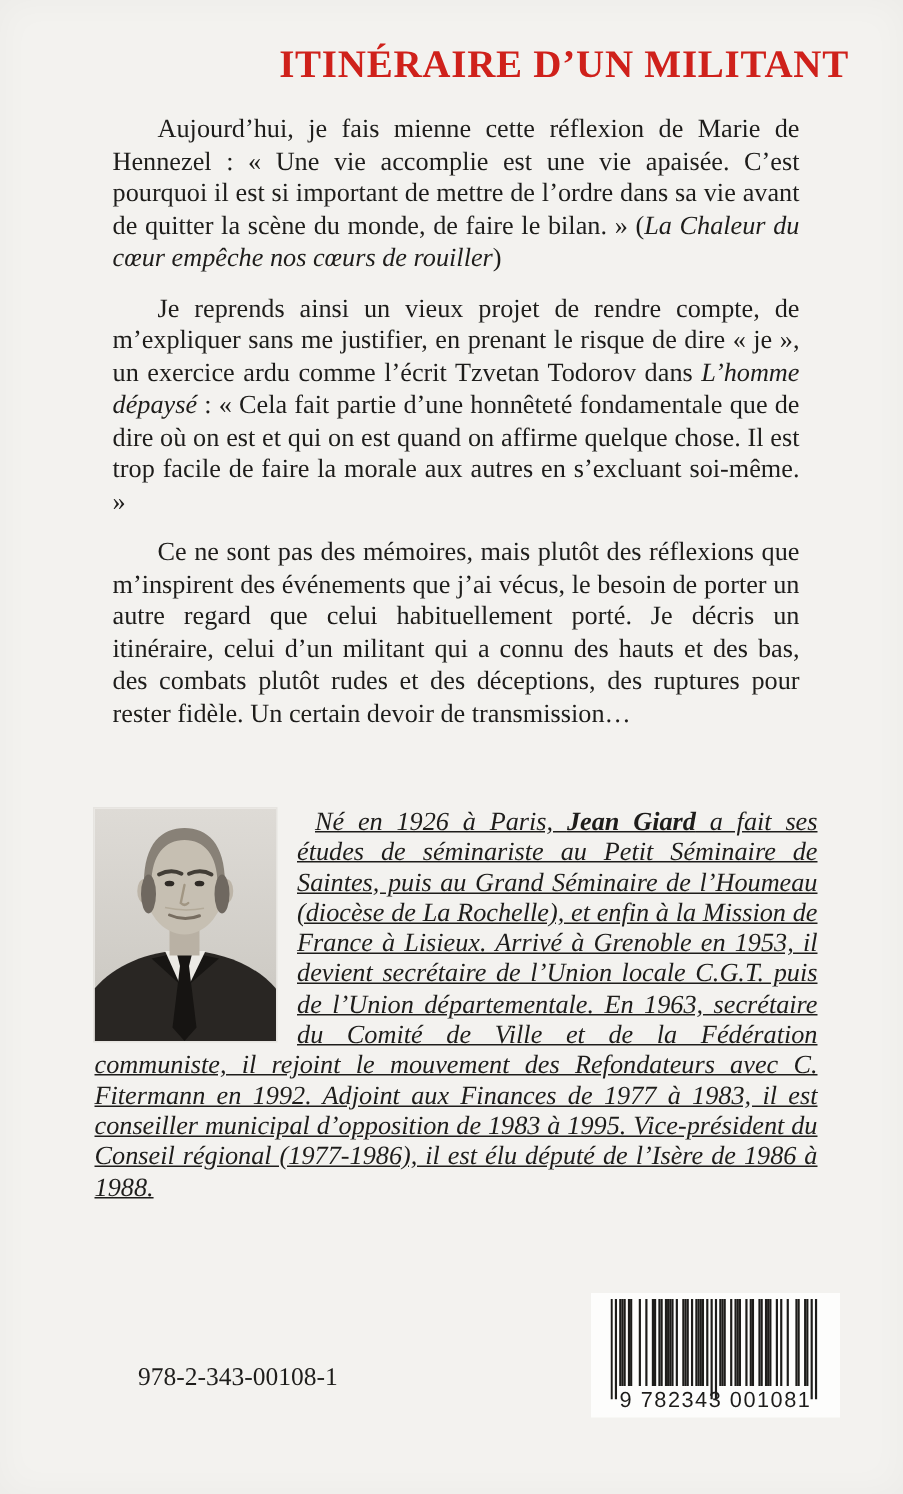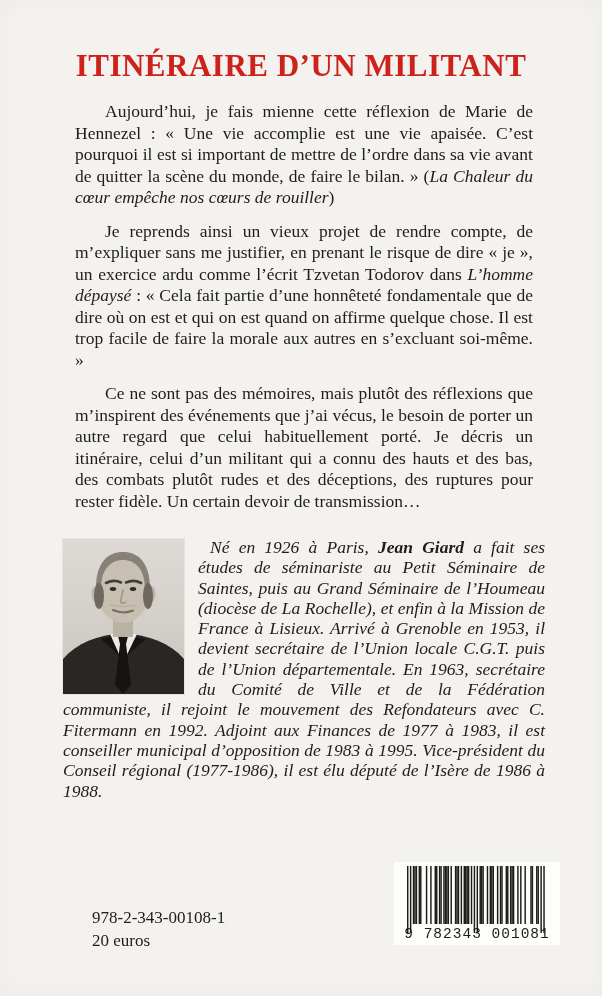--- a/index.html
+++ b/index.html
@@ -12,44 +12,44 @@
   .page{
     position:relative;
     width:602px;height:996px;
     background:var(--background);
     color:var(--text);
     font-family:"Liberation Serif", serif;
     overflow:hidden;
     box-shadow:inset 0 0 25px rgba(0,0,0,0.03);
   }
   .title{
-    margin:48px 36px 0 36px;
-    text-align:center;
-    font-size:31px;
+    margin:28px 36px 0 36px;
+    text-align:right;
+    font-size:26px;
     letter-spacing:0.5px;
     font-weight:bold;
     color:var(--accent_red);
     font-family:"Liberation Serif", serif;
   }
   .body-text{
     margin:17px 57px 0 63px;
     text-align:justify;
     font-size:17.5px;
     line-height:21.5px;
   }
   .body-text p{margin:12px;text-indent:30px;}
   .bio{
     position:absolute;
     left:63px;right:57px;top:537px;
     text-align:justify;
     font-style:italic;
     font-size:17.5px;
     line-height:20.3px;
   }
-  .bio p{margin:0;text-indent:12px;}
+  .bio p{margin:0;text-indent:12px;text-decoration:underline;}
   .bio b{font-weight:bold;}
   .photo{
     float:left;
     width:121px;height:155px;
     margin:2px 14px 4px 0;
     display:block;
     outline:1px solid #e6e4e0;
   }
   .photo svg{display:block;width:100%;height:100%;}
   .isbn-block{
@@ -58,21 +58,21 @@
   }
   .barcode{
     position:absolute;left:394px;top:862px;
     width:156px;
     background:#fdfdfc;
     padding:4px 5px 3px 5px;
     text-align:center;
   }
   .barcode svg{display:block;margin:0 auto;}
   .barcode-digits{
-    font-family:Liberation Mono, monospace;
+    font-family:Liberation Sans, sans-serif;
     font-size:14.5px;
     letter-spacing:1px;
     white-space:pre;
     margin-top:-7px;
     background:transparent;
     color:var(--barcode_ink);
     text-align:center;
   }
 </style>
 </head>
@@ -130,21 +130,20 @@
 
         <path d="M50,71 q10,4.5 20,0.5" stroke="#776d60" stroke-width="2" fill="none" stroke-linecap="round"></path>
         <path d="M47,66 q13,3 26,0.5" stroke="#b3aa99" stroke-width="1" fill="none"></path>
       </svg>
       </span>
     <p class="bio-text"><i style="font-style: italic;">Né en 1926 à Paris, </i><b style="font-style: italic; font-weight: bold;">Jean Giard</b><i style="font-style: italic;"> a fait ses études de séminariste au Petit Séminaire de Saintes, puis au Grand Séminaire de l’Houmeau (diocèse de La Rochelle), et enfin à la Mission de France à Lisieux. Arrivé à Grenoble en 1953, il devient secrétaire de l’Union locale C.G.T. puis de l’Union départementale. En 1963, secrétaire du Comité de Ville et de la Fédération communiste, il rejoint le mouvement des Refondateurs avec C. Fitermann en 1992. Adjoint aux Finances de 1977 à 1983, il est conseiller municipal d’opposition de 1983 à 1995. Vice-président du Conseil régional (1977-1986), il est élu député de l’Isère de 1986 à 1988.</i></p>
   </div>
 
   <div class="isbn-block">
     <div>978-2-343-00108-1</div>
-    <div>20 euros</div>
   </div>
 
   <div class="barcode">
     <svg width="140" height="67" viewBox="0 0 140 67" xmlns="http://www.w3.org/2000/svg">
       <g fill="#1d1c1a">
           <rect x="0.00" y="0" width="1.45" height="67"></rect>
           <rect x="2.90" y="0" width="1.45" height="67"></rect>
           <rect x="5.80" y="0" width="1.45" height="58"></rect>
           <rect x="7.25" y="0" width="1.45" height="58"></rect>
           <rect x="8.70" y="0" width="1.45" height="58"></rect>

